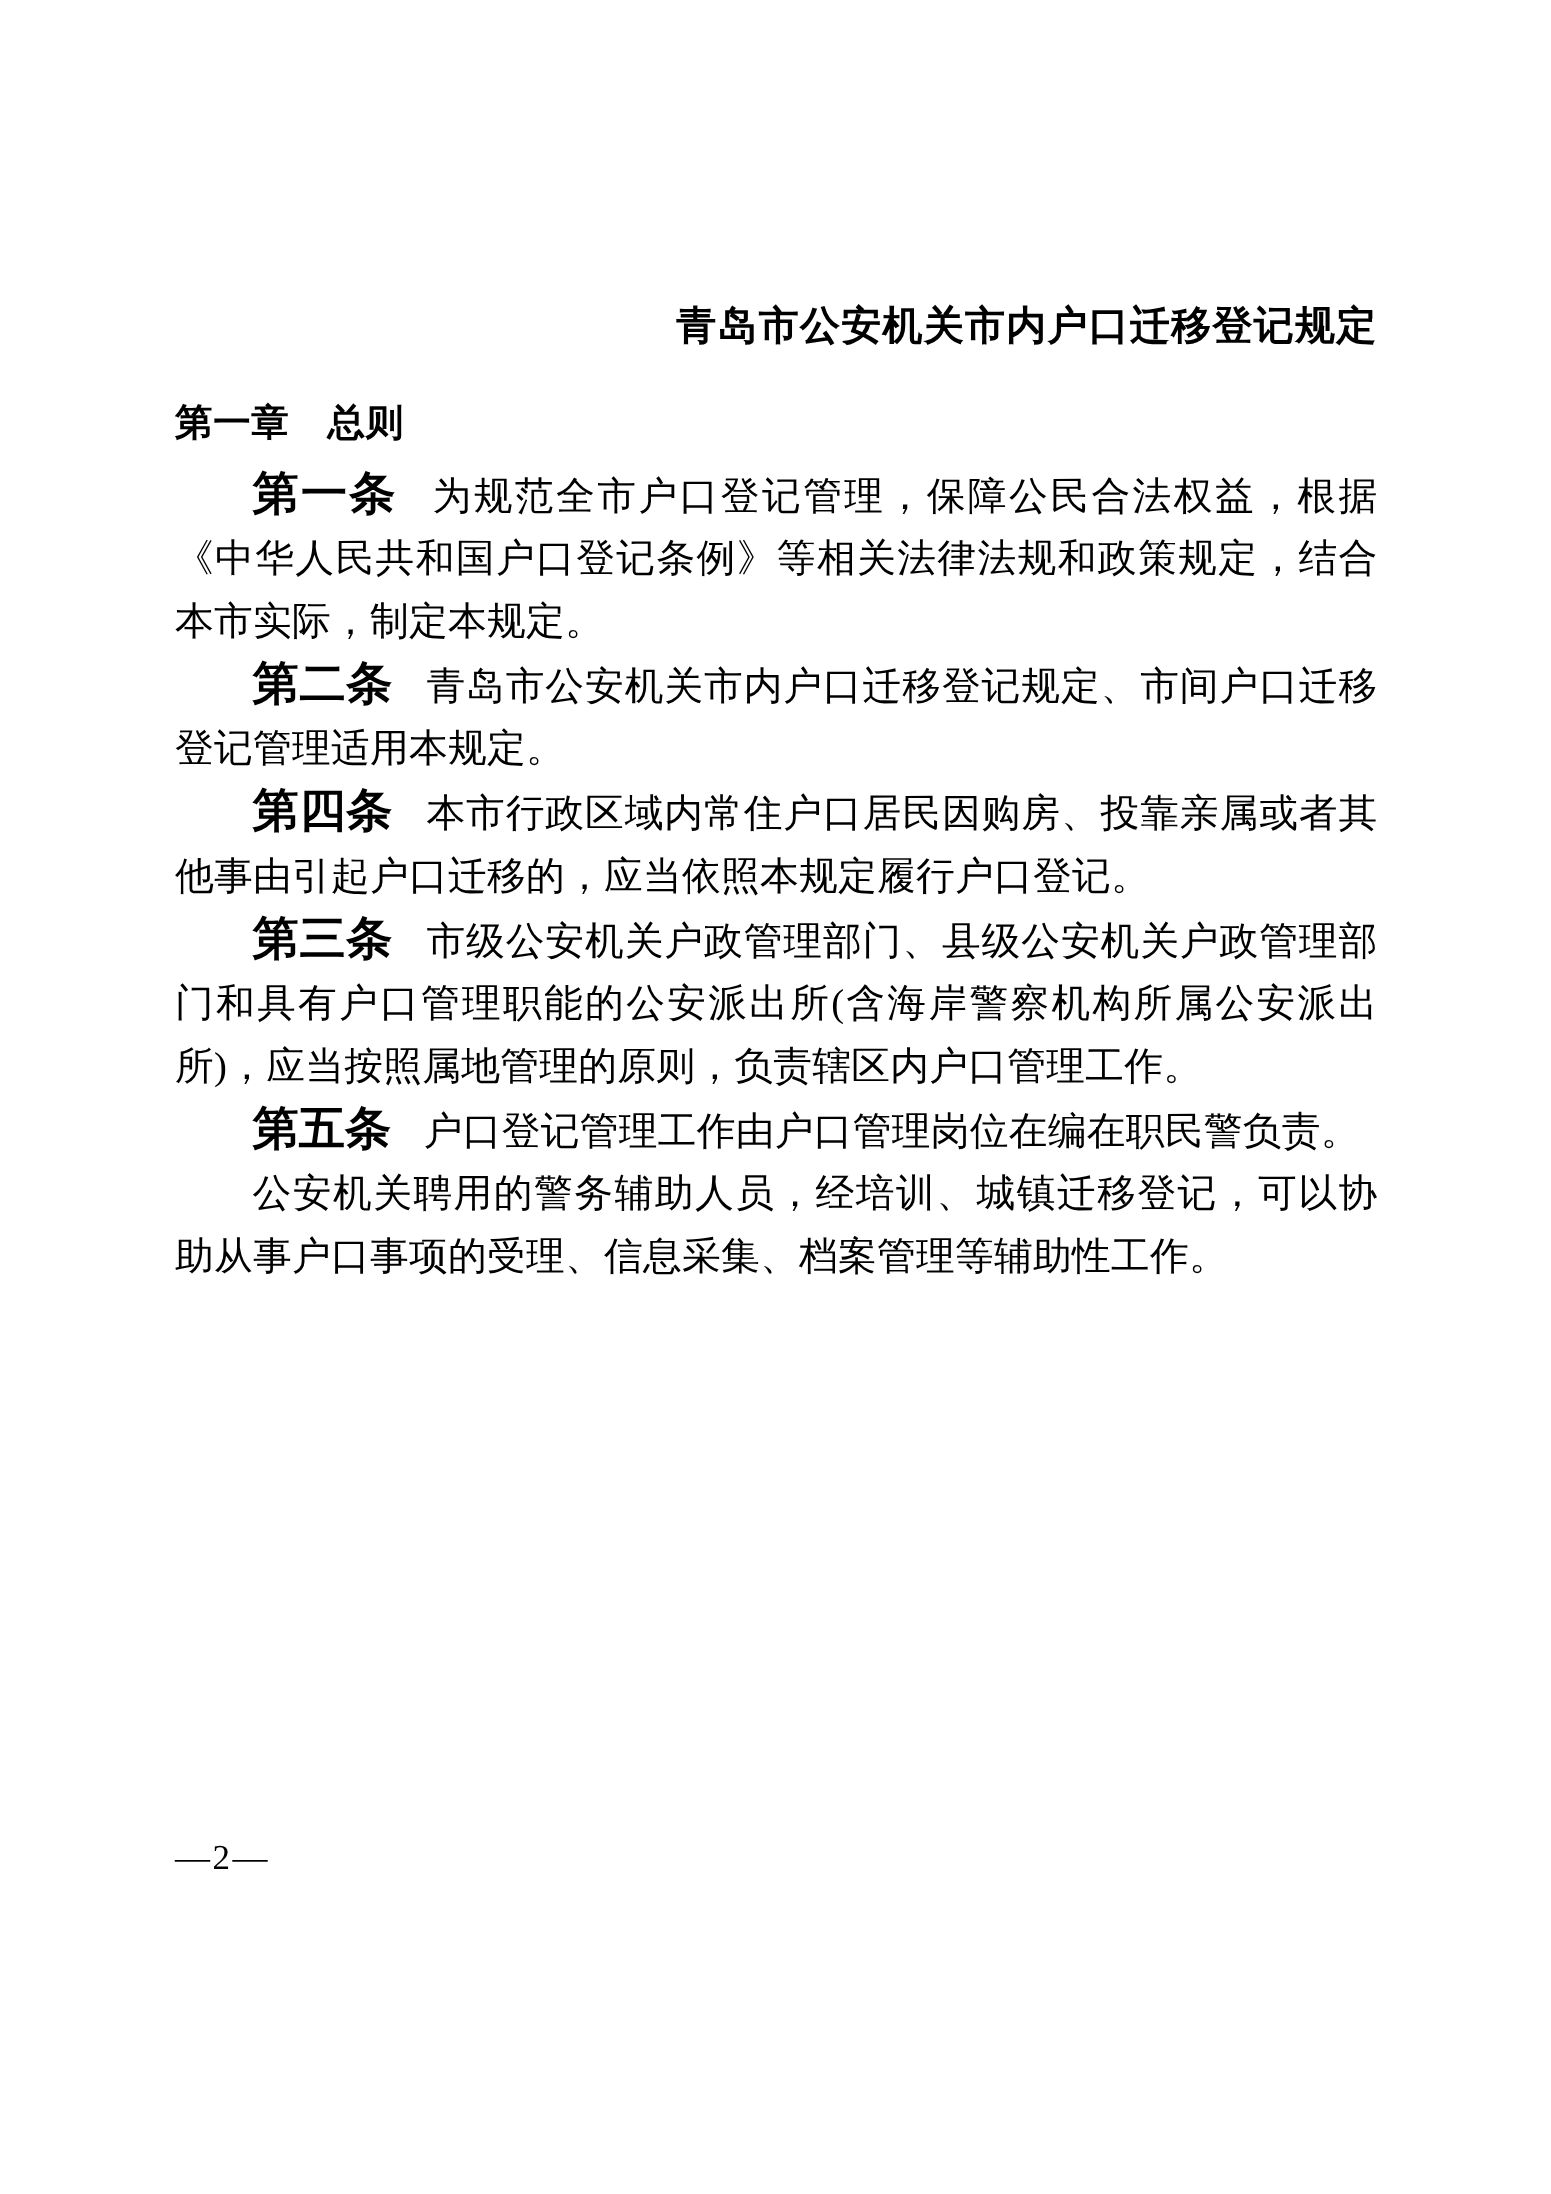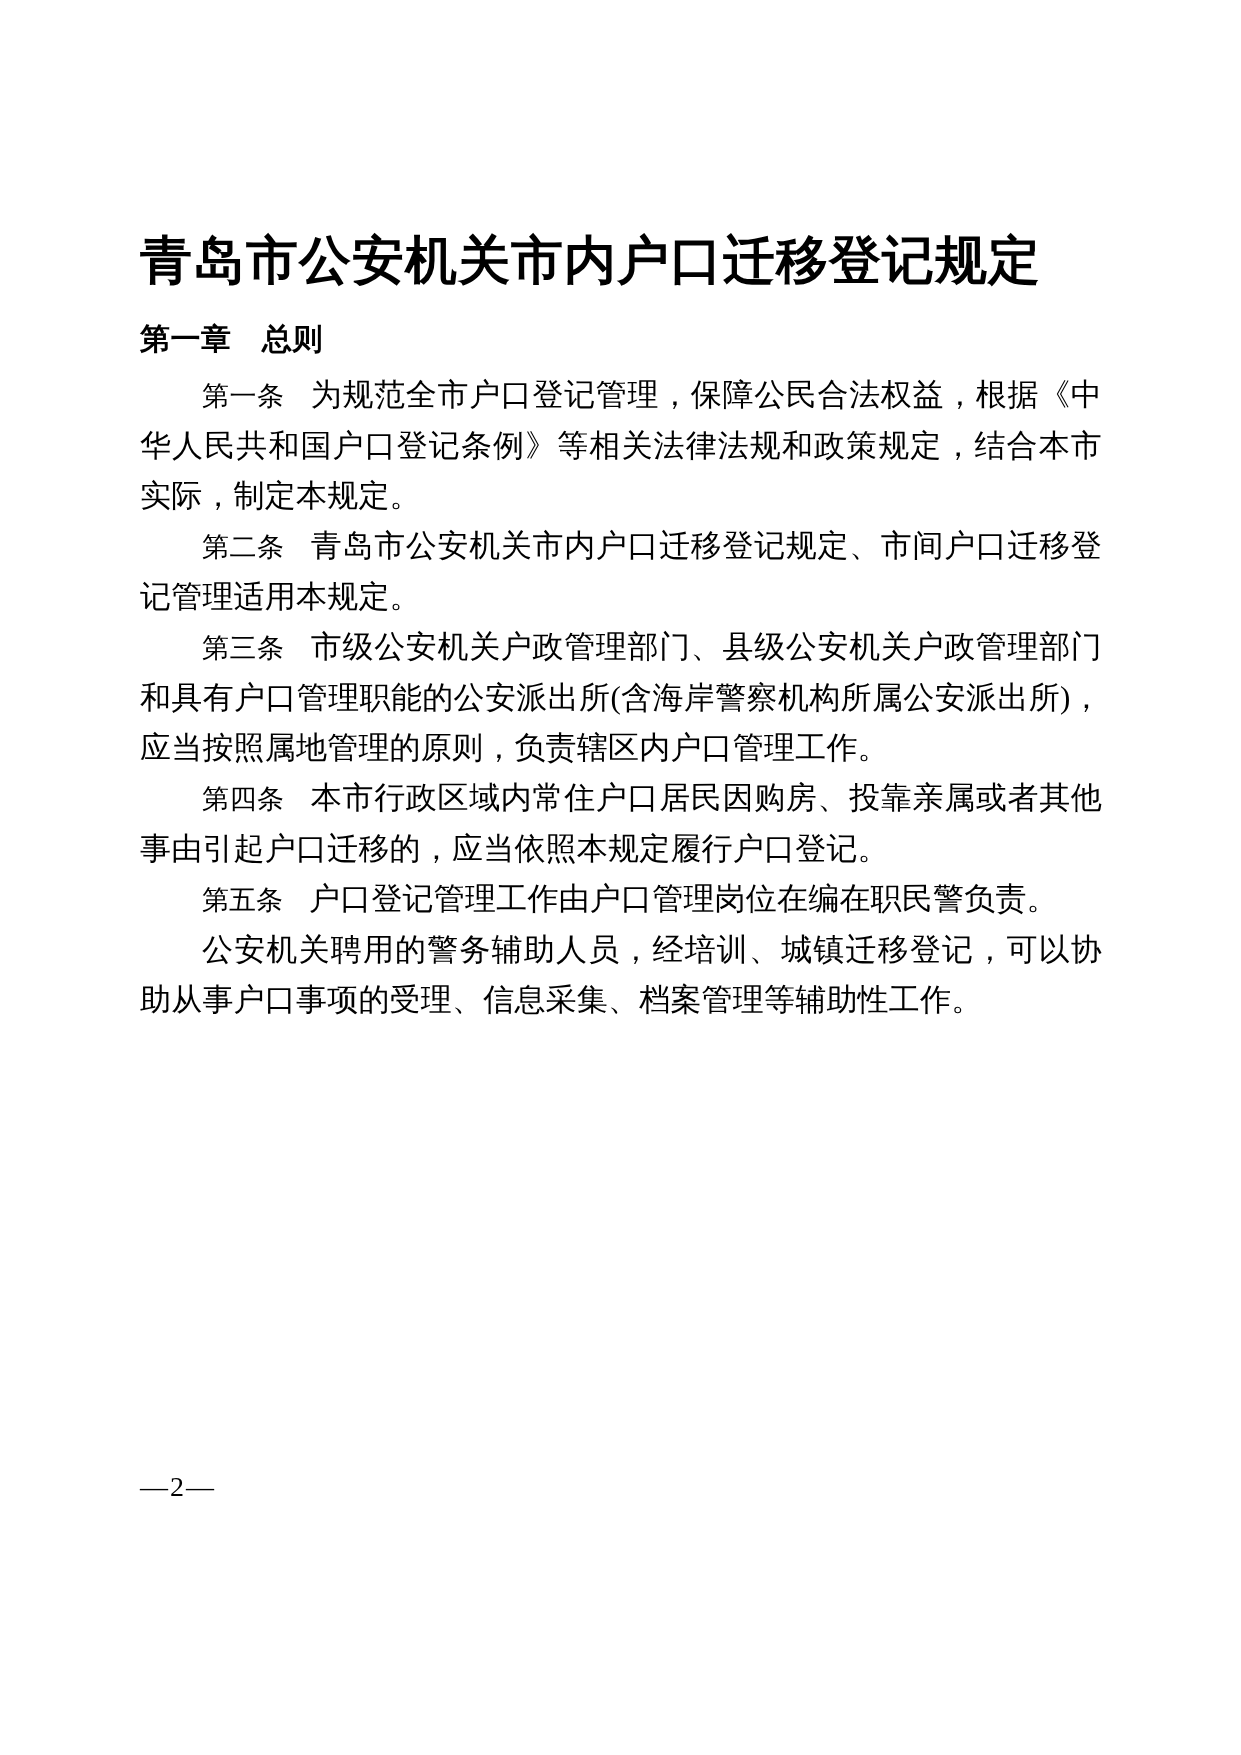--- a/index.html
+++ b/index.html
@@ -28,23 +28,23 @@
     position: absolute;
     left: 140px;
     top: 228px;
     width: 962px;
   }
 
   
   .doc-title {
     font-family: "DejaVu Serif", "Liberation Serif", serif;
     font-weight: bold;
-    font-size: 52px;
+    font-size: 32px;
     line-height: 64px;
-    text-align: left;
+    text-align: right;
     letter-spacing: 1px;
     margin: 0 0 14px 0;
     white-space: nowrap;
   }
 
   
   .chapter-heading {
     font-family: "Liberation Sans", "DejaVu Sans", sans-serif;
     font-weight: bold;
     font-size: 30px;
@@ -62,22 +62,22 @@
     line-height: 50px;
     text-align: justify;
     text-justify: inter-ideograph;
     text-indent: 62px;
     margin: 0;
     letter-spacing: 0.2px;
   }
 
   .art-label {
     font-family: "Liberation Sans", "DejaVu Sans", sans-serif;
-    font-weight: normal;
-    font-size: 27px;
+    font-weight: bold;
+    font-size: 37px;
     letter-spacing: 0px;
   }
   .gap {
     display: inline-block;
     width: 26px;
   }
 
   
   .page-number {
     position: absolute;
@@ -98,23 +98,23 @@
   <div class="content">
 
     <h1 class="doc-title">青岛市公安机关市内户口迁移登记规定</h1>
 
     <h2 class="chapter-heading">第一章　总则</h2>
 
     <p class="para"><span class="art-label">第一条</span><span class="gap"></span><span>为规范全市户口登记管理，保障公民合法权益，根据《中华人民共和国户口登记条例》等相关法律法规和政策规定，结合本市实际，制定本规定。</span></p>
 
     <p class="para"><span class="art-label">第二条</span><span class="gap"></span><span>青岛市公安机关市内户口迁移登记规定、市间户口迁移登记管理适用本规定。</span></p>
 
+    <p class="para"><span class="art-label">第四条</span><span class="gap"></span><span>本市行政区域内常住户口居民因购房、投靠亲属或者其他事由引起户口迁移的，应当依照本规定履行户口登记。</span></p>
+
     <p class="para"><span class="art-label">第三条</span><span class="gap"></span><span>市级公安机关户政管理部门、县级公安机关户政管理部门和具有户口管理职能的公安派出所(含海岸警察机构所属公安派出所)，应当按照属地管理的原则，负责辖区内户口管理工作。</span></p>
-
-    <p class="para"><span class="art-label">第四条</span><span class="gap"></span><span>本市行政区域内常住户口居民因购房、投靠亲属或者其他事由引起户口迁移的，应当依照本规定履行户口登记。</span></p>
 
     <p class="para"><span class="art-label">第五条</span><span class="gap"></span><span>户口登记管理工作由户口管理岗位在编在职民警负责。</span></p>
 
     <p class="para"><span>公安机关聘用的警务辅助人员，经培训、城镇迁移登记，可以协助从事户口事项的受理、信息采集、档案管理等辅助性工作。</span></p>
 
 
 
   </div>
 
   <div class="page-number">—2—</div>

